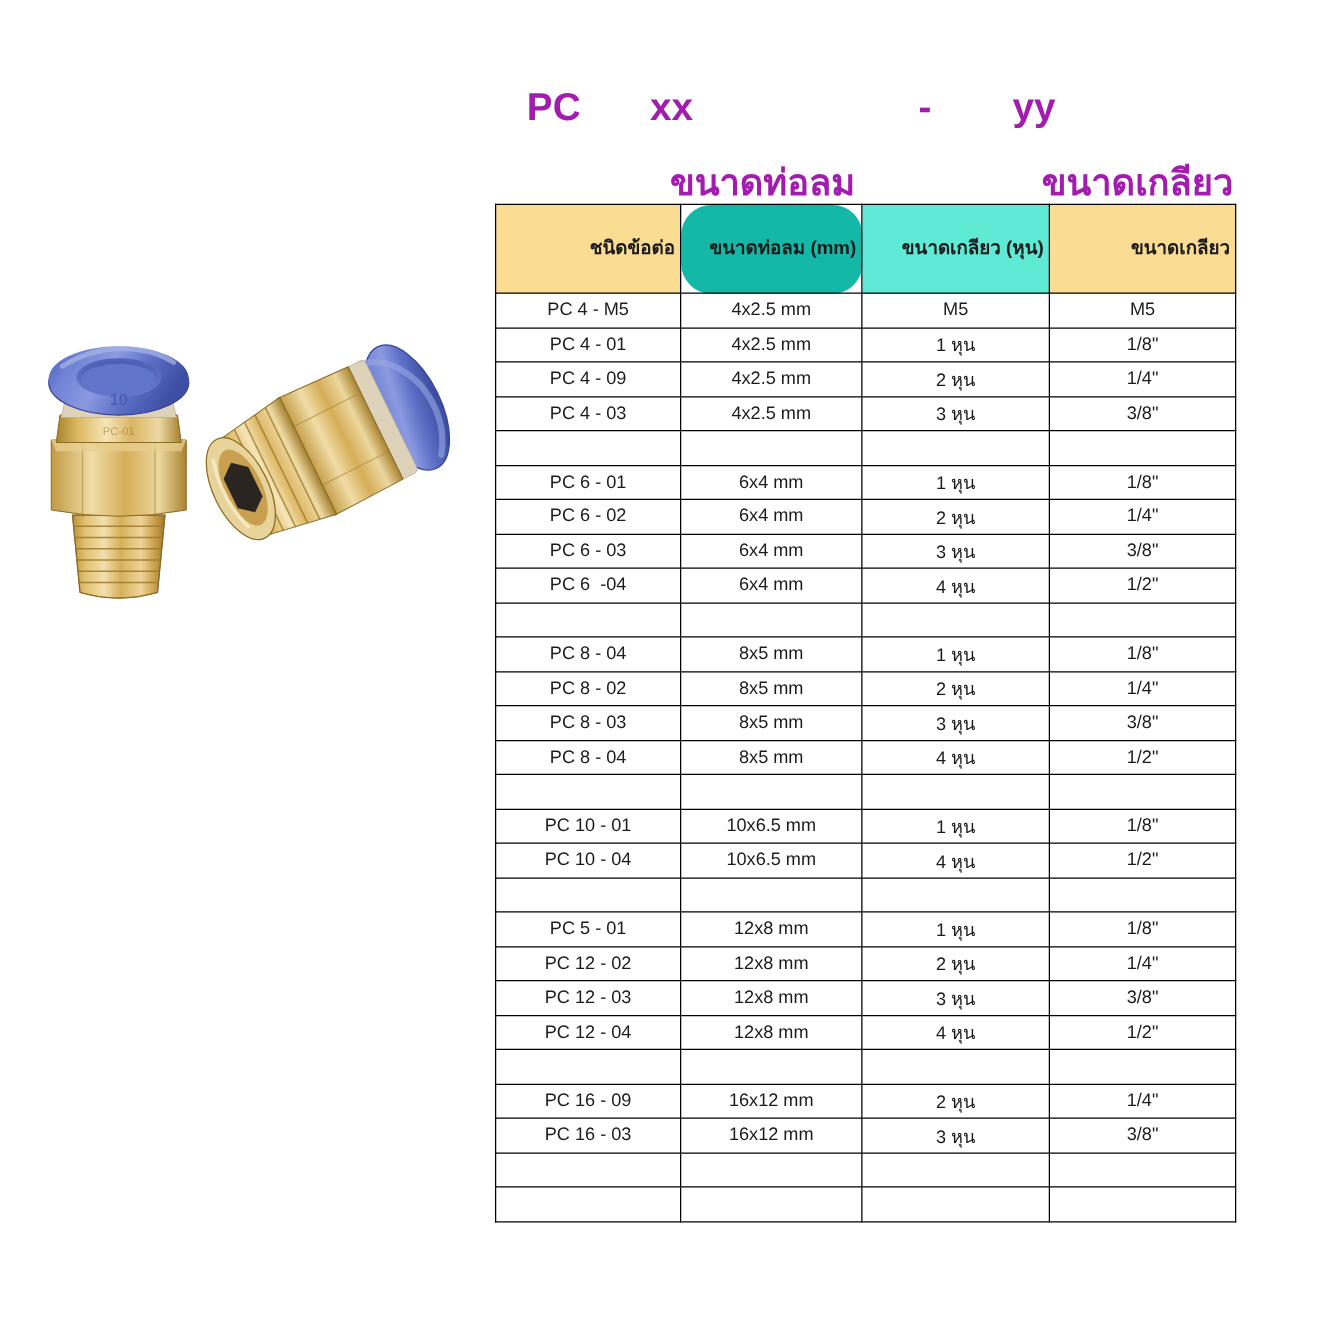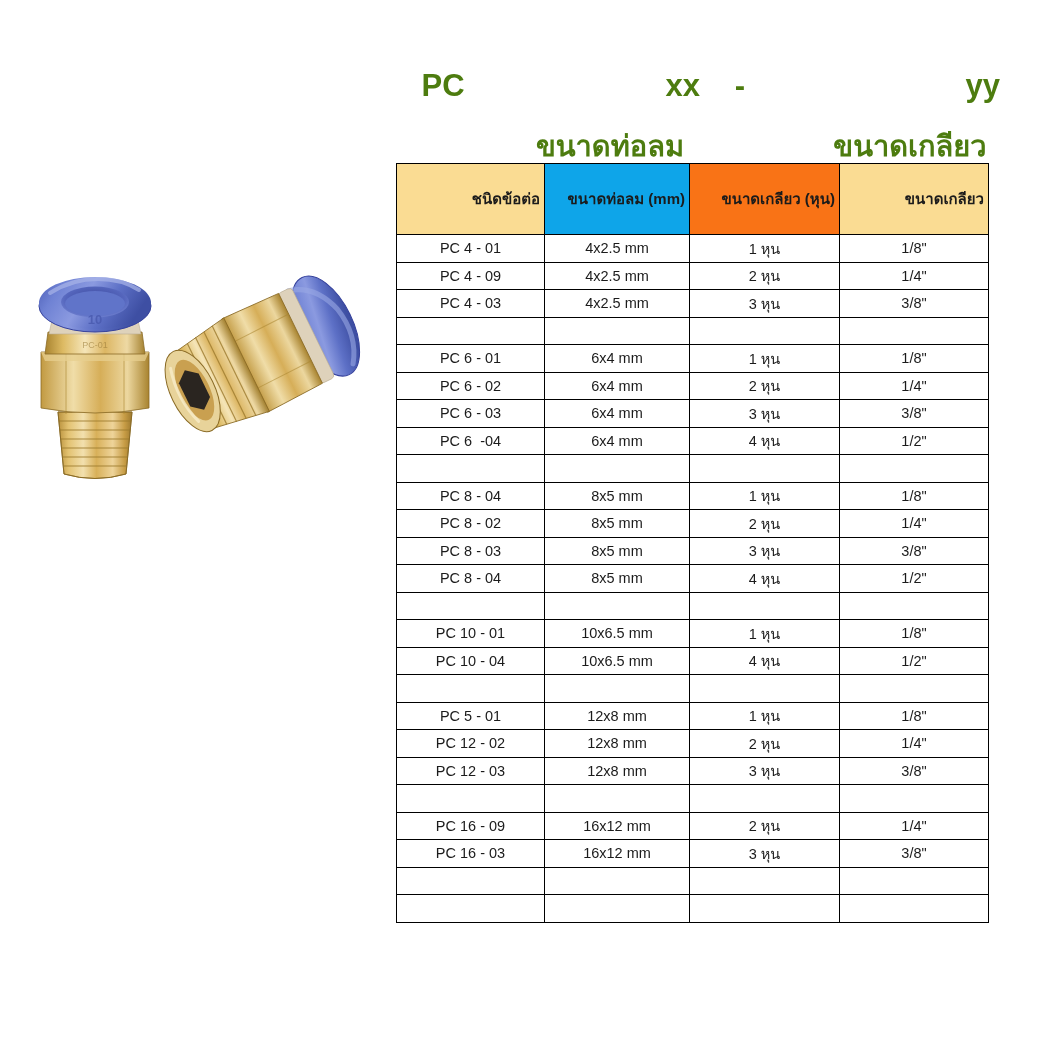--- a/index.html
+++ b/index.html
@@ -37,23 +37,23 @@
   }
   .title-row {
     position: absolute;
     width: 100%;
     display: flex;
   }
   .title-row-1 { top: 38px; font-size: 31px; }
   .title-row-2 { top: 93px; font-size: 29px; }
 
   .t-pc   { position: absolute; left: 18px;  width: 90px;  text-align: center; }
-  .t-xx   { position: absolute; left: 140px; width: 180px; text-align: right; }
+  .t-xx   { position: absolute; left: 140px; width: 180px; text-align: left; }
   .t-dash { position: absolute; left: 330px; width: 60px;  text-align: center; }
-  .t-yy   { position: absolute; left: 430px; width: 190px; text-align: right; }
+  .t-yy   { position: absolute; left: 430px; width: 190px; text-align: left; }
 
   .t-sub-left  { position: absolute; left: 100px; width: 260px; text-align: center; }
   .t-sub-right { position: absolute; left: 400px; width: 260px; text-align: center; }
 
   
   #spec-table {
     position: absolute;
     left: 396px;
     top: 163px;
     width: 592px;
@@ -195,21 +195,21 @@
       <ellipse cx="20" cy="80" rx="22" ry="44" fill="#e8d39a" stroke="#8a6b26" stroke-width="1"></ellipse>
       <ellipse cx="22" cy="80" rx="15" ry="33" fill="#c9a050"></ellipse>
 
       <path d="M22 58 L33 67 L33 93 L22 102 L11 93 L11 67 Z" fill="#2a2520"></path>
 
       <path d="M10 50 Q2 80 12 110" fill="none" stroke="#f7ecc8" stroke-width="3" opacity="0.8" stroke-linecap="round"></path>
     </g>
   </svg>
 </div>
 
-<div id="title-block" style="color: #4d7c0f;">
+<div id="title-block" style="color: #a21caf;">
   <div class="title-row title-row-1">
     <span class="t-pc">PC</span>
     <span class="t-xx">xx</span>
     <span class="t-dash">-</span>
     <span class="t-yy">yy</span>
   </div>
   <div class="title-row title-row-2">
     <span class="t-sub-left">ขนาดท่อลม</span>
     <span class="t-sub-right">ขนาดเกลียว</span>
   </div>
@@ -218,29 +218,35 @@
 <table id="spec-table">
   <colgroup>
     <col class="c1">
       <col class="c2">
       <col class="c3">
       <col class="c4">
   </colgroup>
   <thead>
     <tr>
       <th style="background: rgb(250, 220, 147);">ชนิดข้อต่อ</th>
-      <th style="background: #0ea5e9;">ขนาดท่อลม
+      <th style="background: #14b8a6; border-radius: 24px;">ขนาดท่อลม
 (mm)</th>
-      <th style="background: #f97316;">ขนาดเกลียว
+      <th style="background: #5eead4;">ขนาดเกลียว
 (หุน)</th>
       <th style="background: rgb(250, 220, 147);">ขนาดเกลียว</th>
     </tr>
   </thead>
   <tbody id="table-body">
       <tr class="data-row">
+        <td>PC 4 - M5</td>
+        <td>4x2.5 mm</td>
+        <td>M5</td>
+        <td>M5</td>
+      </tr>
+      <tr class="data-row">
         <td>PC 4 - 01</td>
         <td>4x2.5 mm</td>
         <td>1 หุน</td>
         <td>1/8"</td>
       </tr>
       <tr class="data-row">
         <td>PC 4 - 09</td>
         <td>4x2.5 mm</td>
         <td>2 หุน</td>
         <td>1/4"</td>
@@ -346,20 +352,26 @@
         <td>12x8 mm</td>
         <td>2 หุน</td>
         <td>1/4"</td>
       </tr>
       <tr class="data-row">
         <td>PC 12 - 03</td>
         <td>12x8 mm</td>
         <td>3 หุน</td>
         <td>3/8"</td>
       </tr>
+      <tr class="data-row">
+        <td>PC 12 - 04</td>
+        <td>12x8 mm</td>
+        <td>4 หุน</td>
+        <td>1/2"</td>
+      </tr>
       <tr class="spacer-row">
         <td></td>
         <td></td>
         <td></td>
         <td></td>
       </tr>
       <tr class="data-row">
         <td>PC 16 - 09</td>
         <td>16x12 mm</td>
         <td>2 หุน</td>

